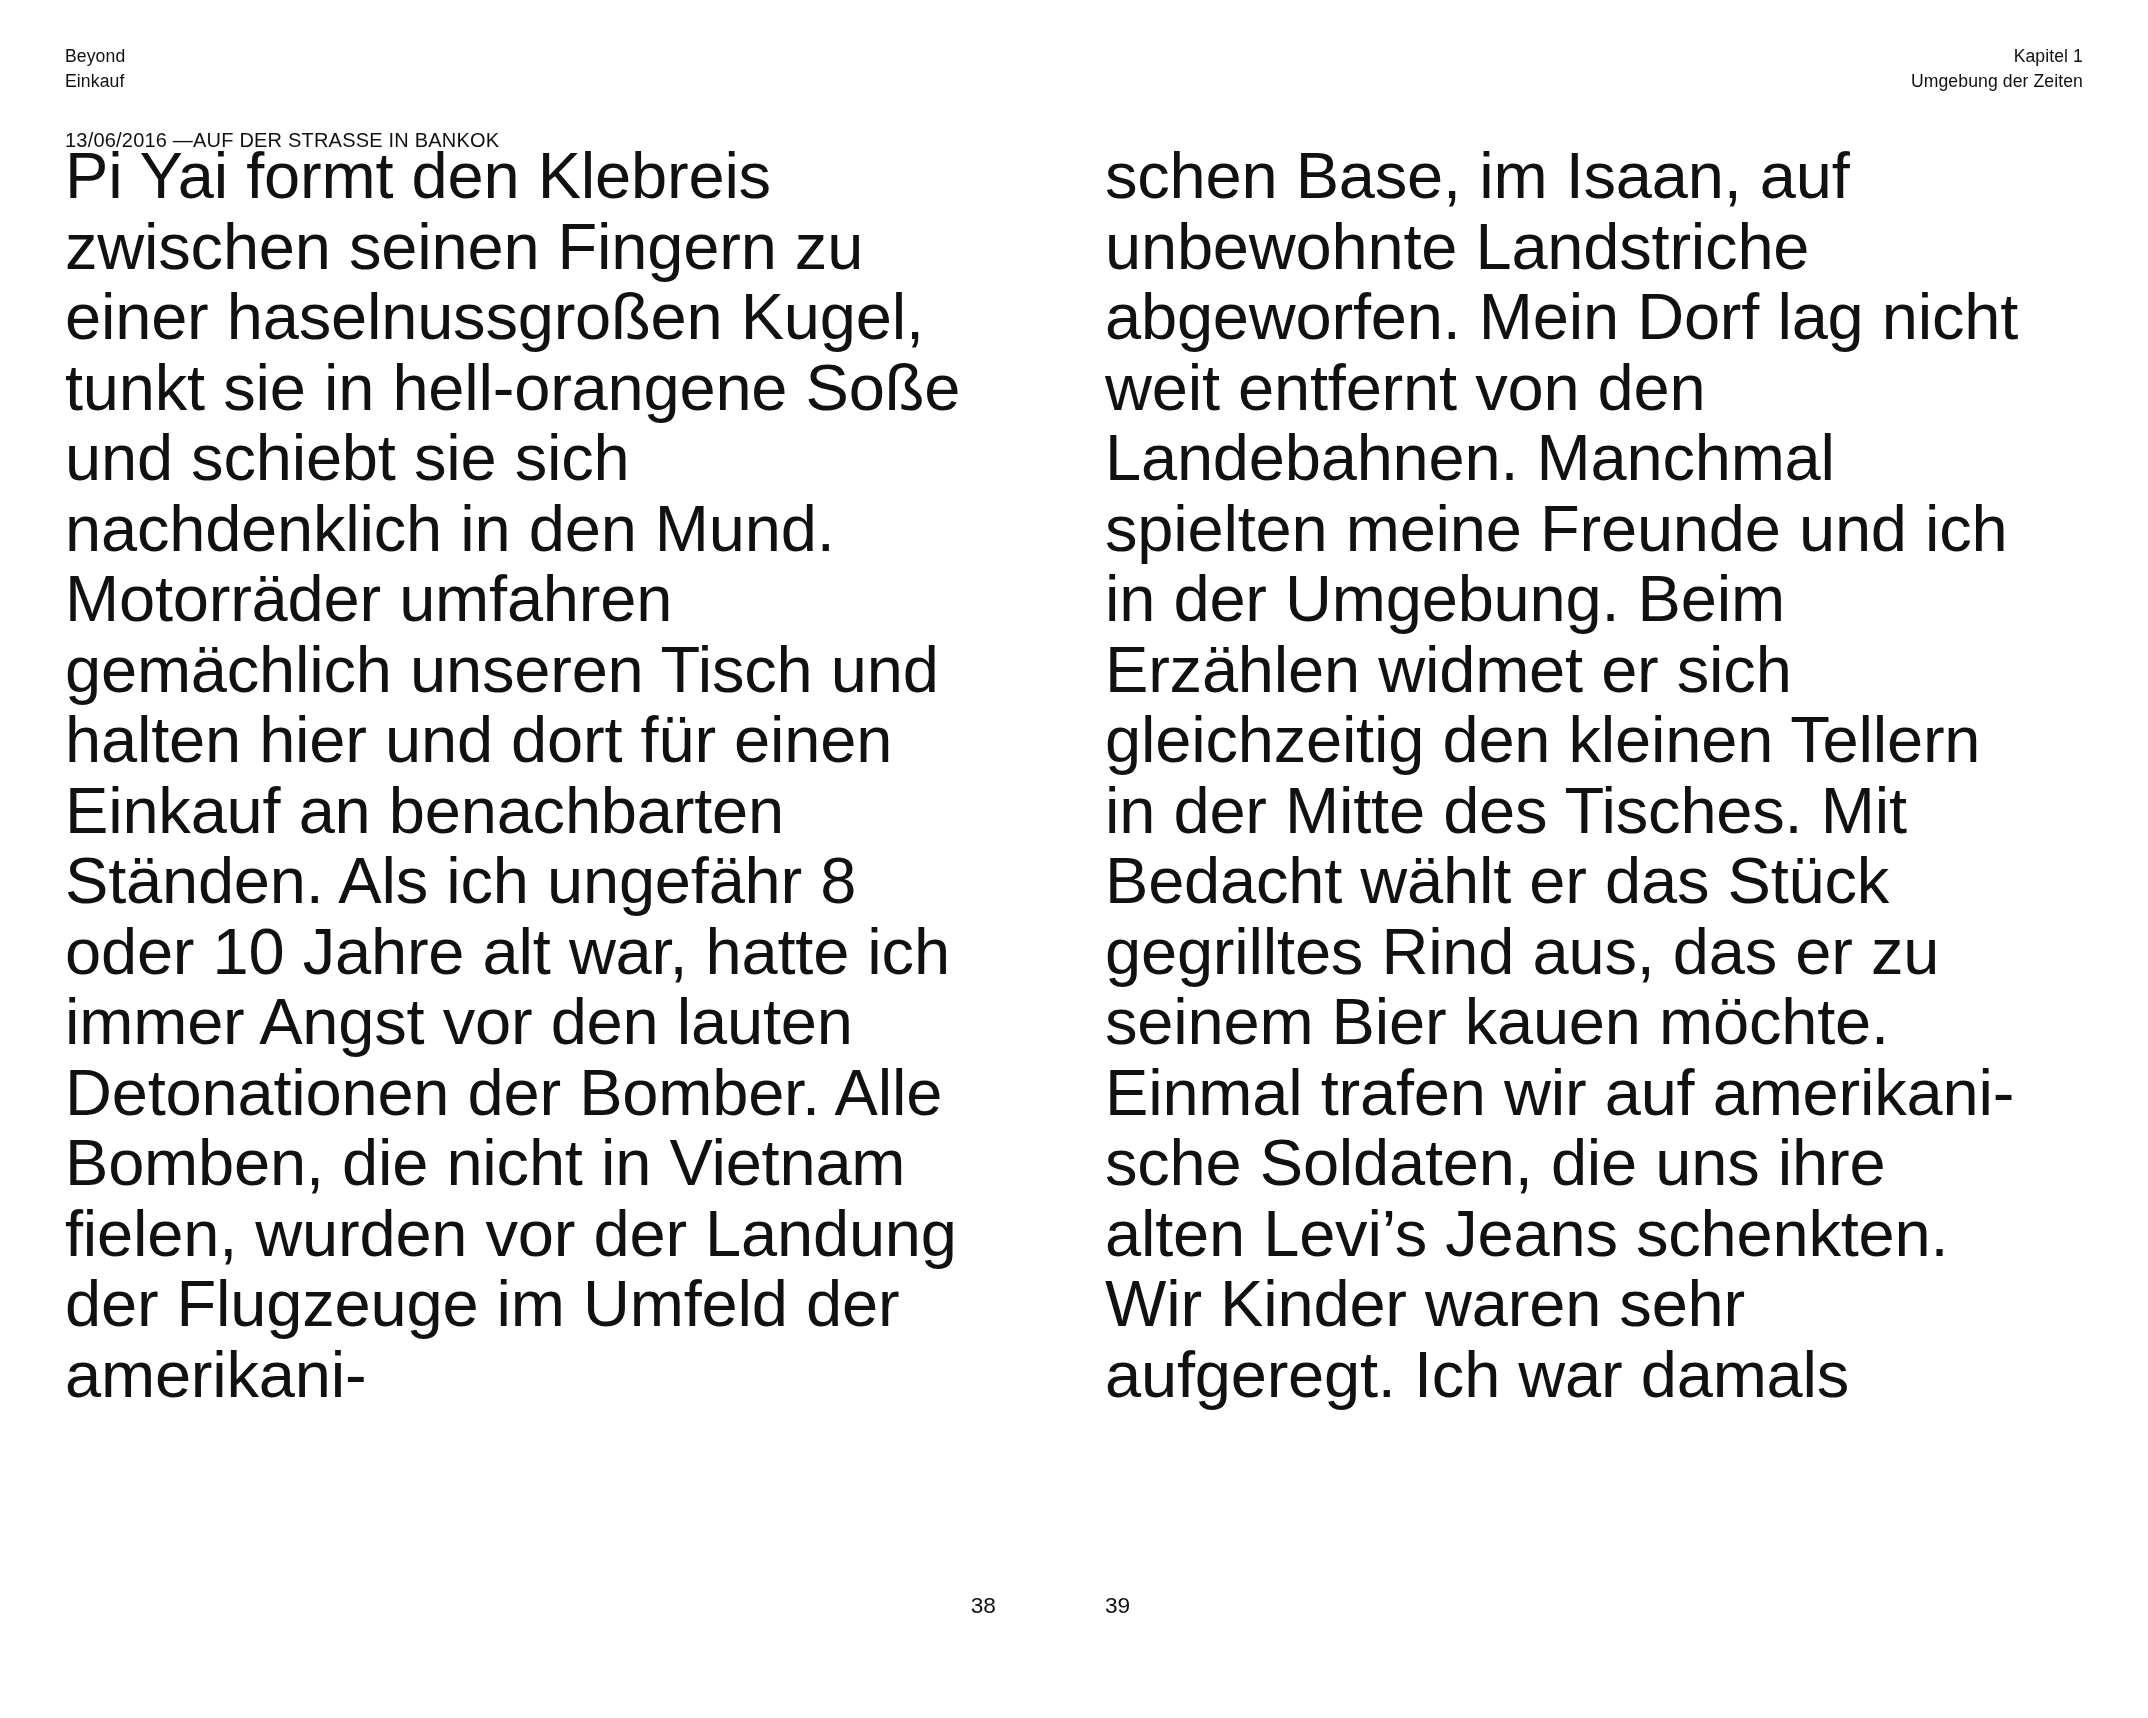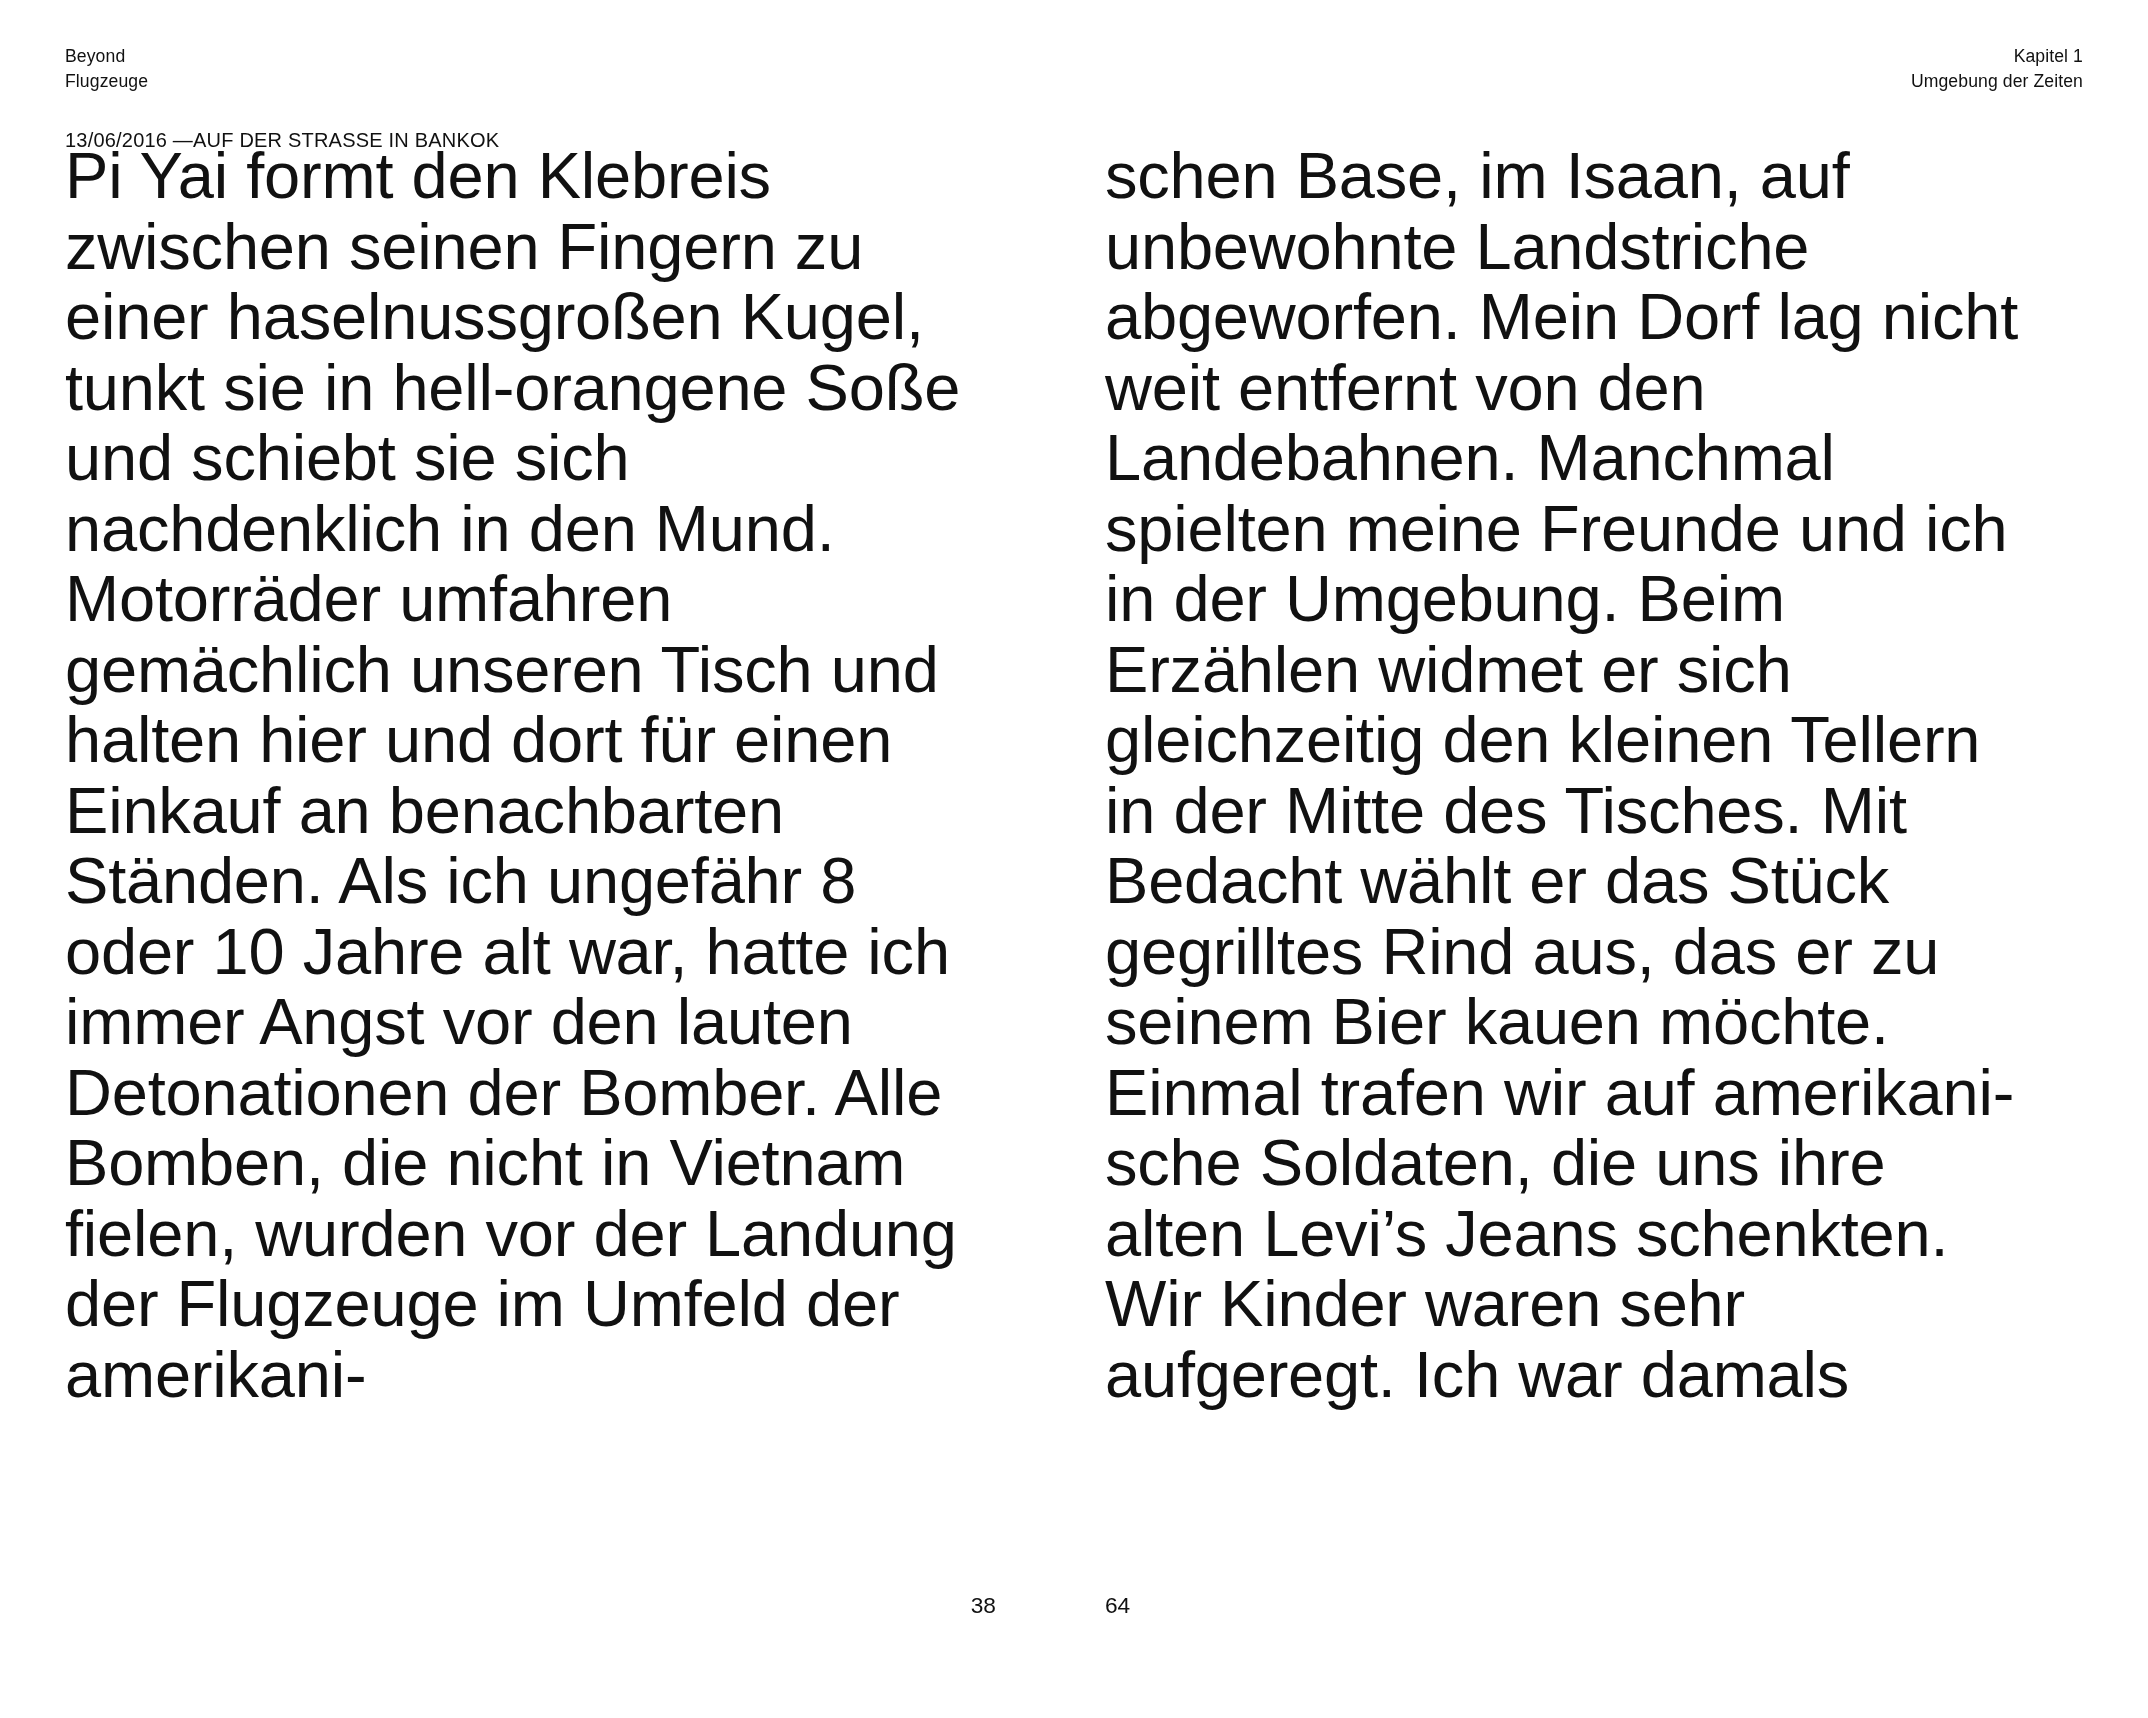--- a/index.html
+++ b/index.html
@@ -86,37 +86,37 @@
   .folio.right-align { right: 0; }
 </style>
 </head>
 <body>
 
 <div class="spread">
 
   <div class="runninghead">
     <div class="left">
       <span>Beyond</span>
-      <span>Flugzeuge</span>
+      <span>Einkauf</span>
     </div>
     <div class="right">
       <span>Kapitel 1</span>
       <span>Umgebung der Zeiten</span>
     </div>
   </div>
 
   <div class="dateline">13/06/2016 —AUF DER STRASSE IN BANKOK</div>
 
   <div class="columns">
 
     <div class="column left">
       <div class="body">Pi Yai formt den Klebreis zwischen seinen Fingern zu einer haselnussgroßen Ku­gel, tunkt sie in hell-oran­gene Soße und schiebt sie sich nachdenklich in den Mund. Motorräder umfah­ren gemächlich unseren Tisch und halten hier und dort für einen Einkauf an benachbarten Ständen. Als ich ungefähr 8 oder 10 Jah­re alt war, hatte ich immer Angst vor den lauten Deto­nationen der Bomber. Alle Bomben, die nicht in Vi­etnam fielen, wurden vor der Landung der Flugzeuge im Umfeld der amerikani-</div>
       <div class="folio right-align">38</div>
     </div>
 
     <div class="column right">
       <div class="body">schen Base, im Isaan, auf unbewohnte Landstriche abgeworfen. Mein Dorf lag nicht weit entfernt von den Landebahnen. Manchmal spielten meine Freunde und ich in der Umgebung. Beim Erzählen widmet er sich gleichzeitig den klei­nen Tellern in der Mitte des Tisches. Mit Bedacht wählt er das Stück gegrilltes Rind aus, das er zu seinem Bier kauen möchte. Einmal trafen wir auf amerikani­sche Soldaten, die uns ihre alten Levi’s Jeans schenk­ten. Wir Kinder waren sehr aufgeregt. Ich war damals</div>
-      <div class="folio left-align">64</div>
+      <div class="folio left-align">39</div>
     </div>
 
   </div>
 </div>
 
 
 </body></html>

